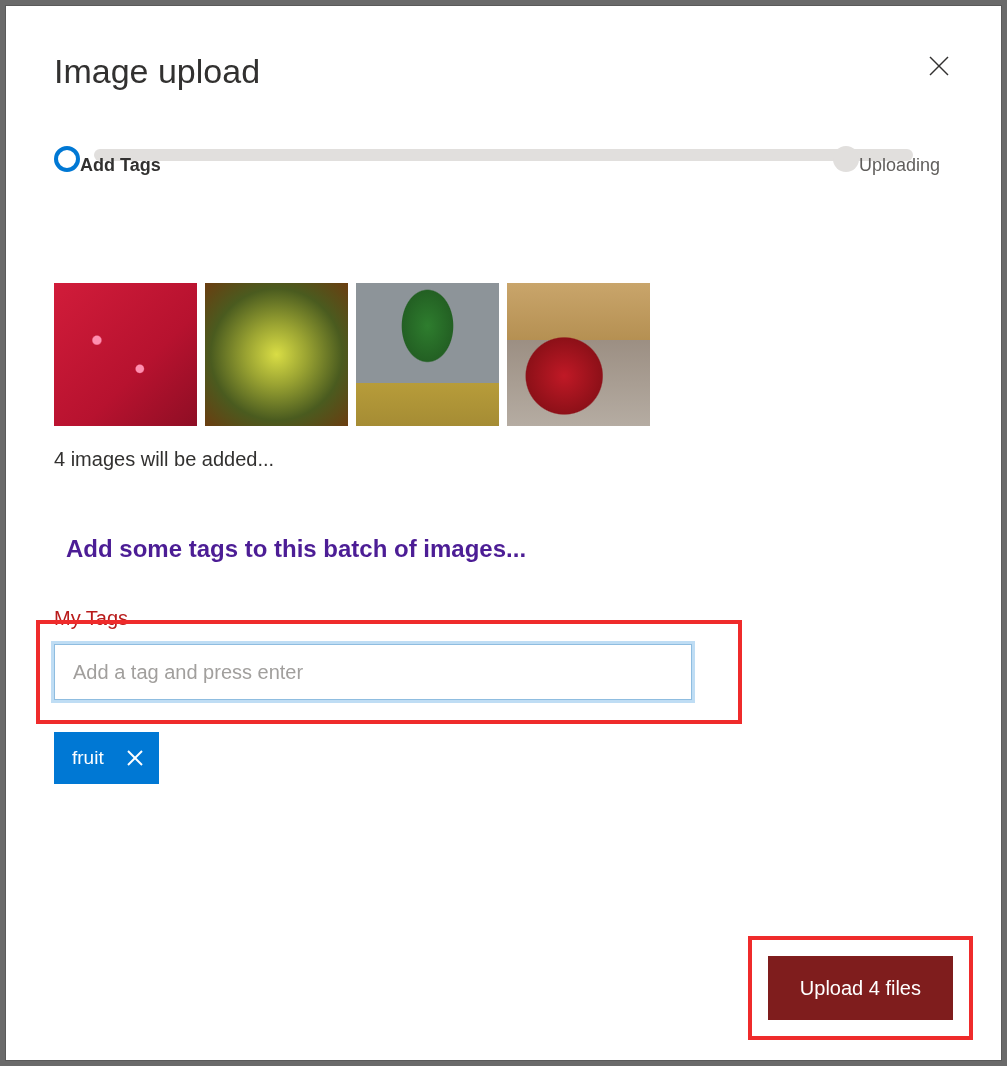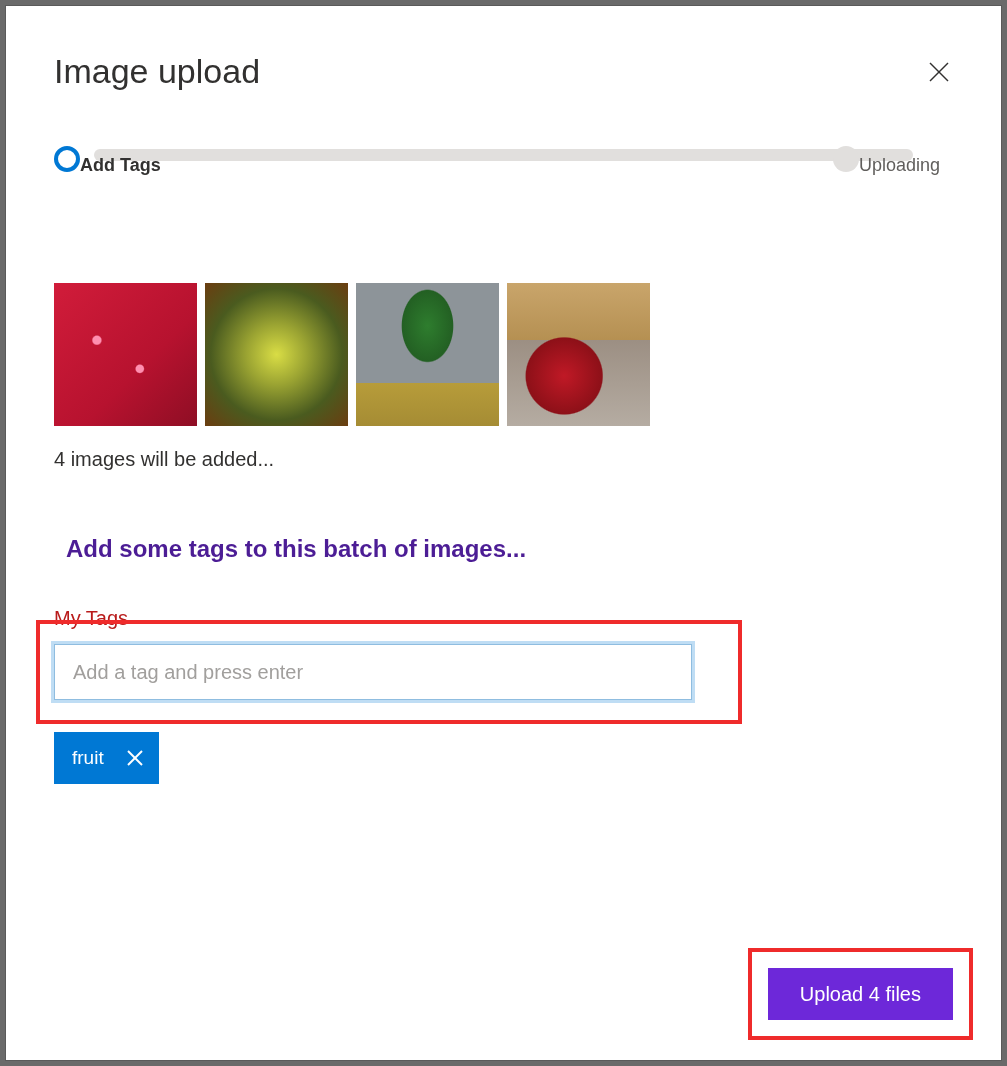--- a/index.html
+++ b/index.html
@@ -14,21 +14,20 @@
     background: #ffffff;
     width: 995px;
     height: 1054px;
     box-shadow: 0 0 0 1px rgba(0,0,0,0.15);
     position: relative;
     padding: 46px 48px 48px 48px;
   }
   .header-row {
     display: flex;
     justify-content: space-between;
-    align-items: center;
     gap: 44px;
   }
   .dialog-title {
     font-size: 34px;
     font-weight: 400;
     color: #323130;
   }
   .close-btn {
     width: 28px; height: 28px;
     cursor: pointer;
@@ -181,24 +180,24 @@
   .tag-pill .pill-x svg { stroke: #fff; stroke-width: 2; }
   .pill-x { width: 20px; height: 20px; display:flex; align-items:center; justify-content:center; cursor:pointer; }
 
   
   .footer {
     position: absolute;
     bottom: 40px;
     right: 48px;
   }
   .upload-btn {
-    background: #6d28d9;
+    background: #7f1d1d;
     color: #ffffff;
     border: none;
-    height: 52px;
+    height: 64px;
     padding: 0 32px;
     font-size: 20px;
     cursor: pointer;
     text-align: right;
   }
   .hl-upload {
     top: -20px;
     left: -20px;
     right: -20px;
     bottom: -20px;

